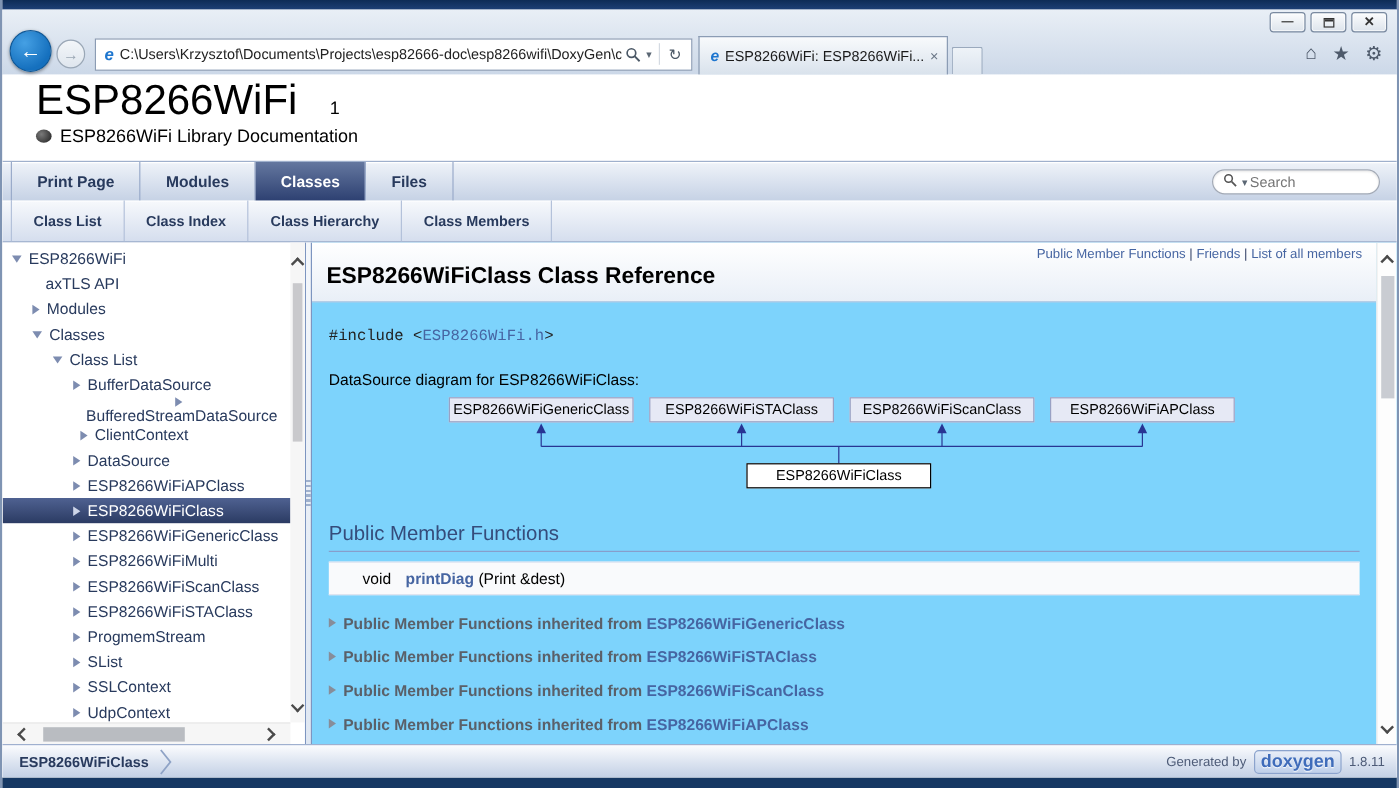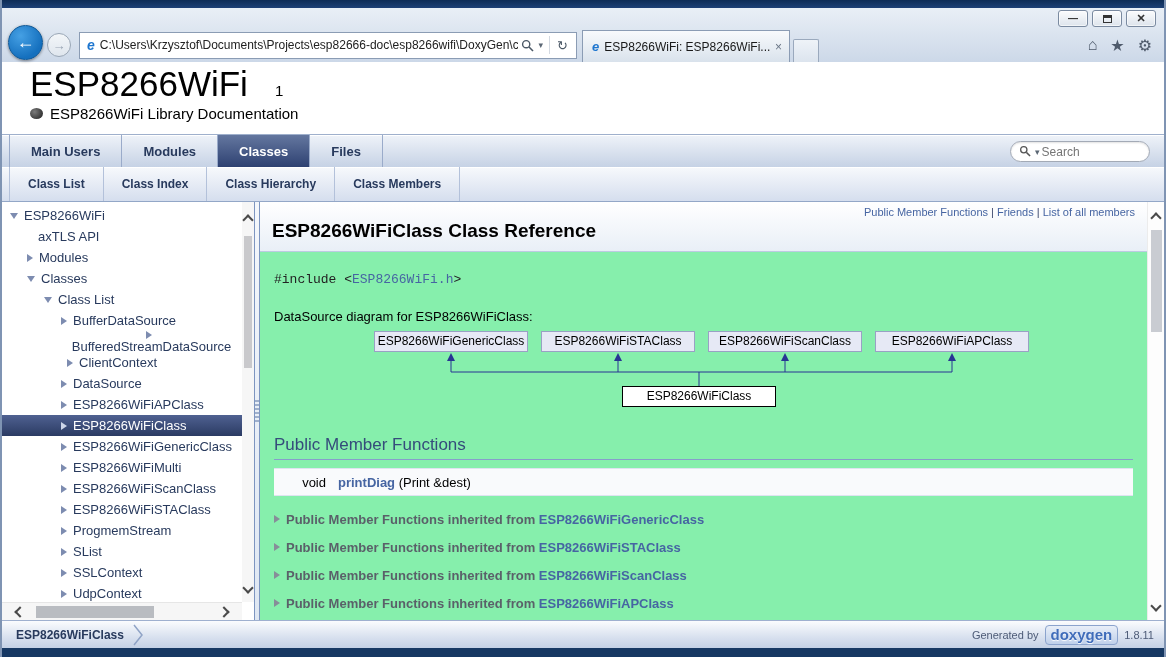--- a/index.html
+++ b/index.html
@@ -107,21 +107,21 @@
   .sb-h .chev.rightc { position:absolute; right:14px; top:5px; }
   .sb-h-thumb { position:absolute; left:34px; top:3px; width:118px; height:12px; background:#b9bcc1; }
 
   .split { width:6px; flex:0 0 auto; background:linear-gradient(#f4f7fb,#dfe7f2);
            border-left:1px solid #7d95c0; border-right:1px solid #7d95c0;
            display:flex; align-items:center; justify-content:center; }
   .grip { width:4px; height:22px;
           background:repeating-linear-gradient(#9fb0cc 0 2px, transparent 2px 4px); }
 
   
-  .main { flex:1; position:relative; background:#86efac; overflow:hidden; }
+  .main { flex:1; position:relative; background:#7dd3fc; overflow:hidden; }
   .main-inner { position:absolute; inset:0 17px 0 0; overflow:hidden; }
   .content-header { background:linear-gradient(#ffffff,#e9eff7); border-bottom:1px solid #bccbe2;
                     padding:4px 12px 9px; }
   .summary { text-align:right; font-size:11px; color:#39466b; }
   .sum-link { color:#4665A2; }
   .page-title { font-size:19px; font-weight:bold; color:#000; margin-top:2px; }
   .contents { padding:14px 14px 0; }
   .include-line { font-family:"Liberation Mono", monospace; font-size:13px; color:#222; margin-top:6px; }
   .include-link { color:#4665A2; }
   .dg-caption { font-size:13px; color:#000; margin-top:22px; }
@@ -220,21 +220,21 @@
         <span class="project-name">ESP8266WiFi</span><span class="project-version">1</span>
       </div>
       <div class="brief-row">
         <span class="logo-dot"></span>
         <span>ESP8266WiFi Library Documentation</span>
       </div>
     </div>
 
     <div class="nav1">
       <div id="nav-tabs" style="display:flex;">
-          <div class="nav-tab">Main Users</div>
+          <div class="nav-tab">Print Page</div>
           <div class="nav-tab">Modules</div>
           <div class="nav-tab active">Classes</div>
           <div class="nav-tab">Files</div>
         </div>
       <div class="search">
         <span class="mag">
           <svg width="12" height="12" viewBox="0 0 13 13">
               <circle cx="5.2" cy="5.2" r="3.4" fill="none" stroke="#555" stroke-width="1.4"></circle>
               <line x1="8" y1="8" x2="12" y2="12" stroke="#555" stroke-width="1.6"></line>
             </svg>

